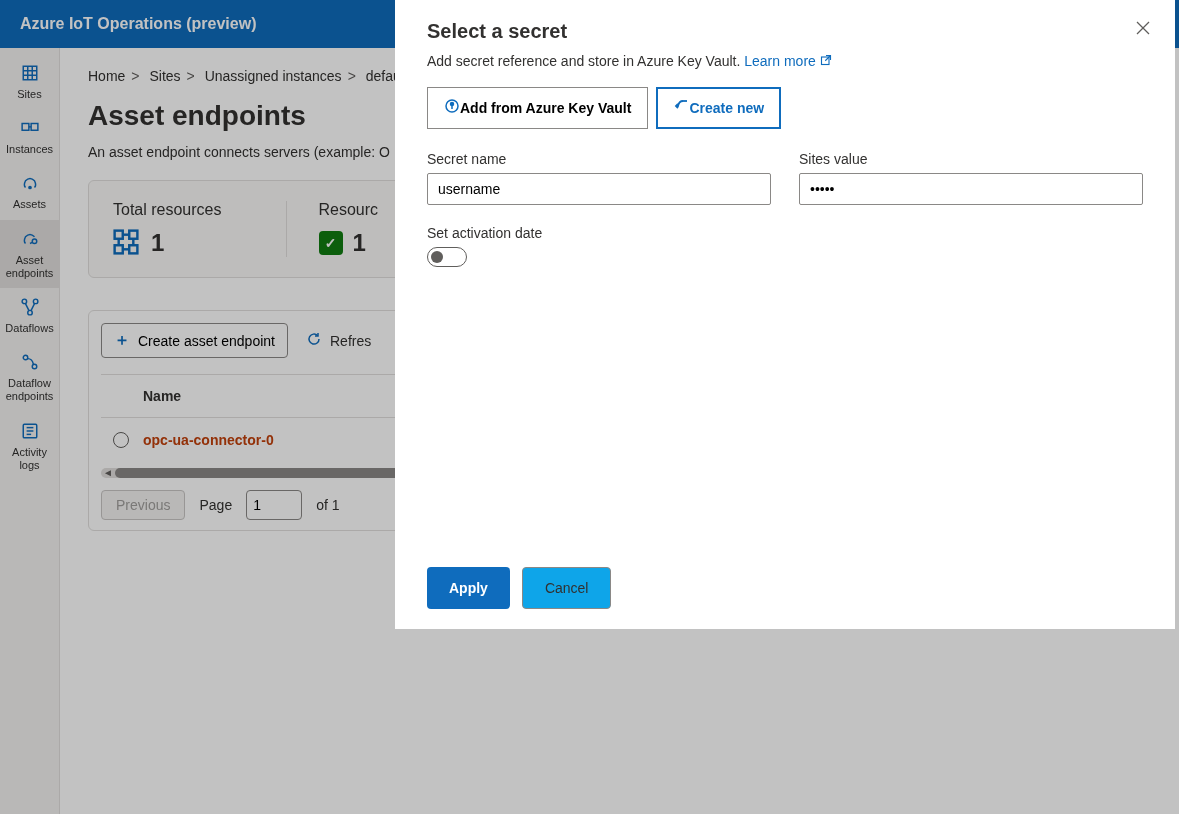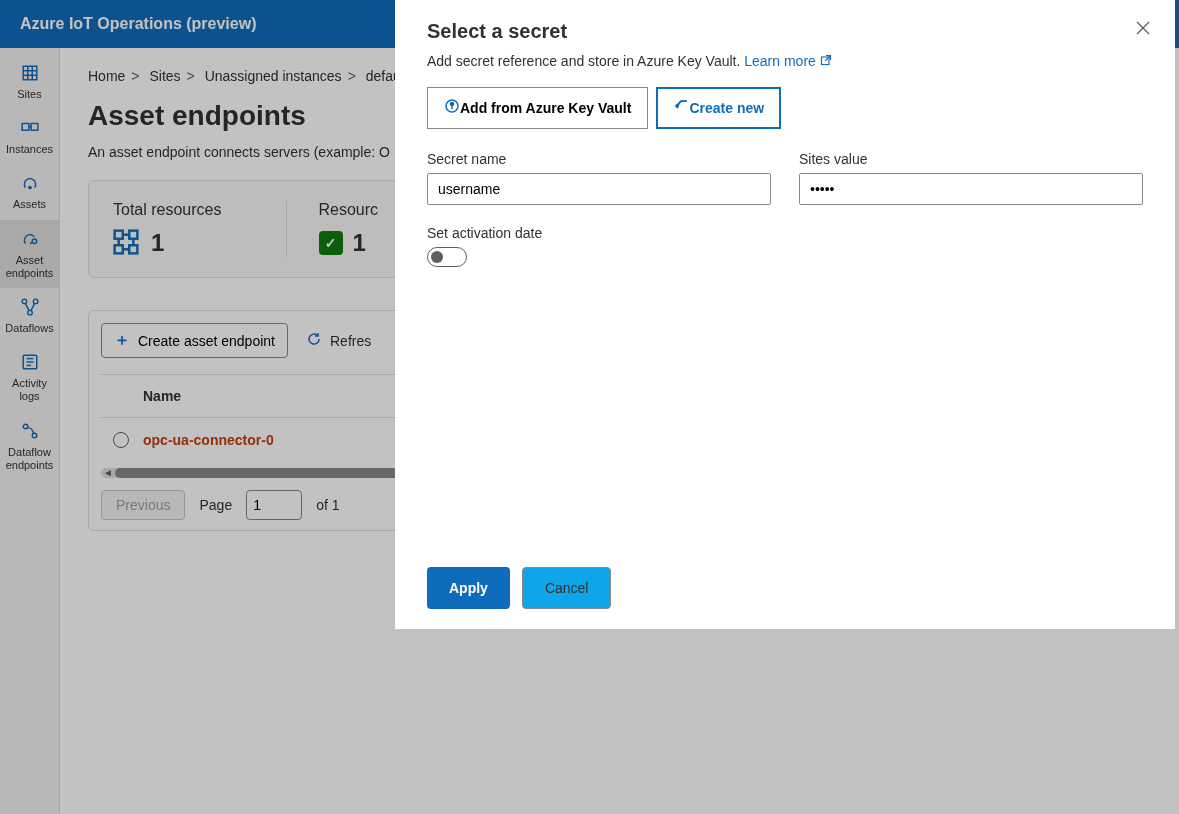--- a/index.html
+++ b/index.html
@@ -135,37 +135,37 @@
             <circle cx="8" cy="13" r="2"></circle>
             <line x1="4" y1="5" x2="7" y2="11"></line>
             <line x1="12" y1="5" x2="9" y2="11"></line>
           </svg>
       </span>
       <span>Dataflows</span>
     </div>
     <div class="sidebar-item">
       <span class="sidebar-icon">
         <svg width="18" height="18" viewBox="0 0 16 16" fill="none" stroke="#0f6cbd" stroke-width="1.3">
+            <circle cx="4" cy="4" r="2"></circle>
+            <circle cx="12" cy="12" r="2"></circle>
+            <path d="M6 5 Q10 5 11 10"></path>
+          </svg>
+      </span>
+      <span>Dataflow endpoints</span>
+    </div>
+    <div class="sidebar-item">
+      <span class="sidebar-icon">
+        <svg width="18" height="18" viewBox="0 0 16 16" fill="none" stroke="#0f6cbd" stroke-width="1.3">
             <rect x="2" y="2" width="12" height="12" rx="1"></rect>
             <line x1="5" y1="5" x2="11" y2="5"></line>
             <line x1="5" y1="8" x2="11" y2="8"></line>
             <line x1="5" y1="11" x2="9" y2="11"></line>
           </svg>
       </span>
       <span>Activity logs</span>
-    </div>
-    <div class="sidebar-item">
-      <span class="sidebar-icon">
-        <svg width="18" height="18" viewBox="0 0 16 16" fill="none" stroke="#0f6cbd" stroke-width="1.3">
-            <circle cx="4" cy="4" r="2"></circle>
-            <circle cx="12" cy="12" r="2"></circle>
-            <path d="M6 5 Q10 5 11 10"></path>
-          </svg>
-      </span>
-      <span>Dataflow endpoints</span>
     </div>
   </nav>
 
   <main class="content">
     <div class="breadcrumb">
       <span>Home</span><span class="sep">&gt;</span>
       <span>Sites</span><span class="sep">&gt;</span>
       <span>Unassigned instances</span><span class="sep">&gt;</span>
       <span>default</span>
     </div>

